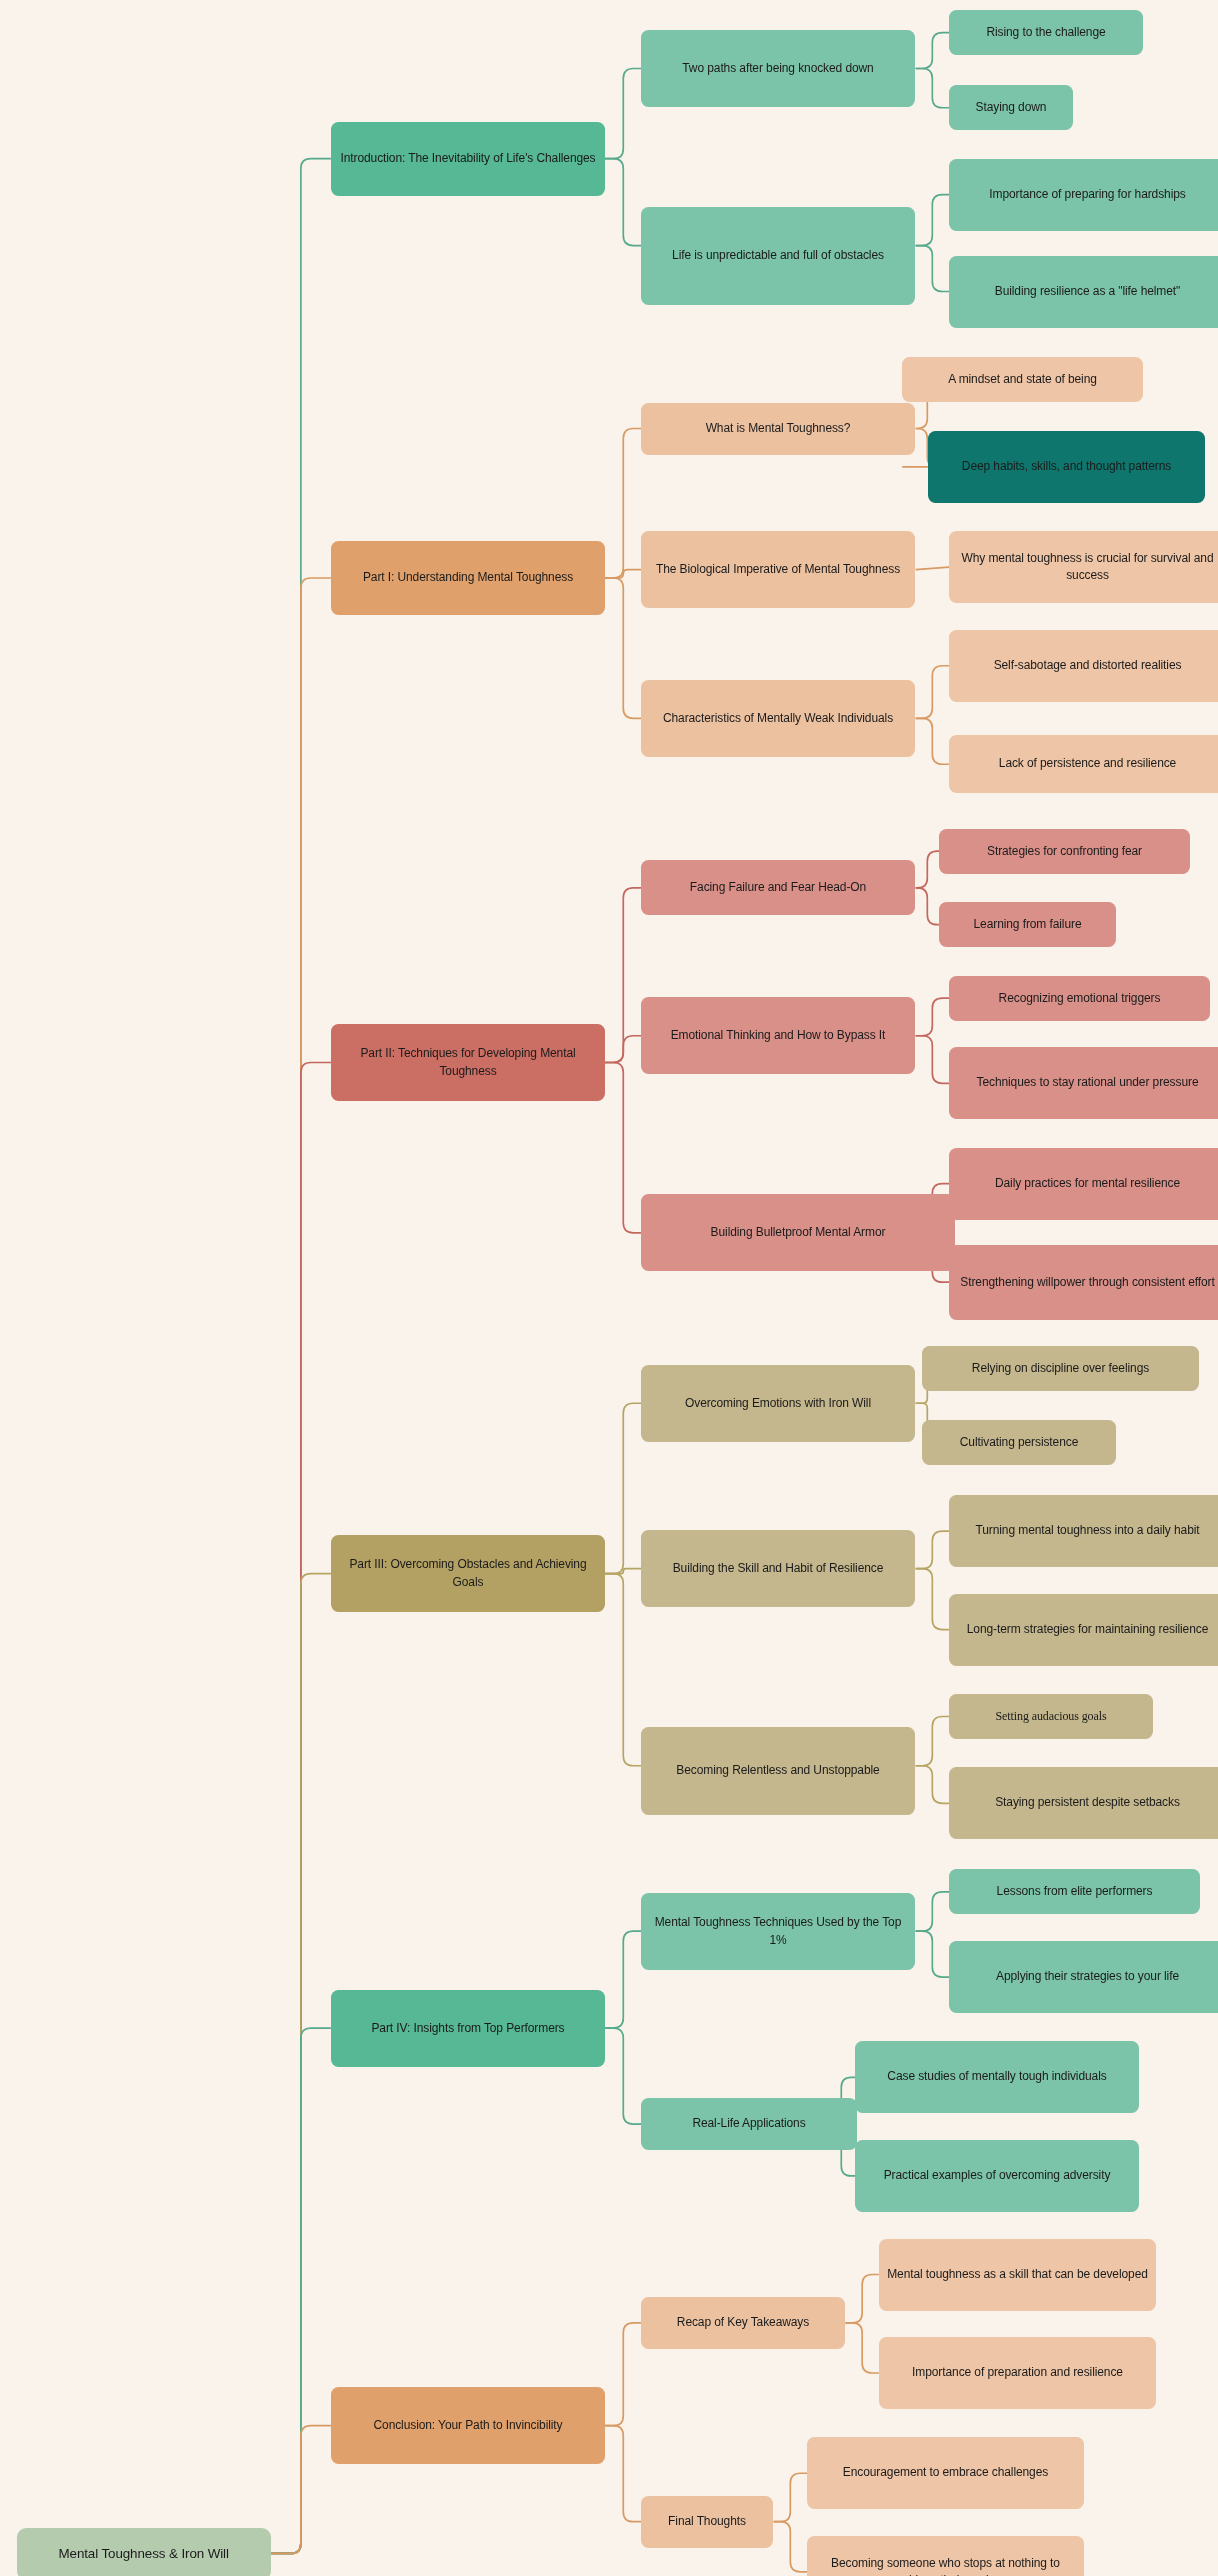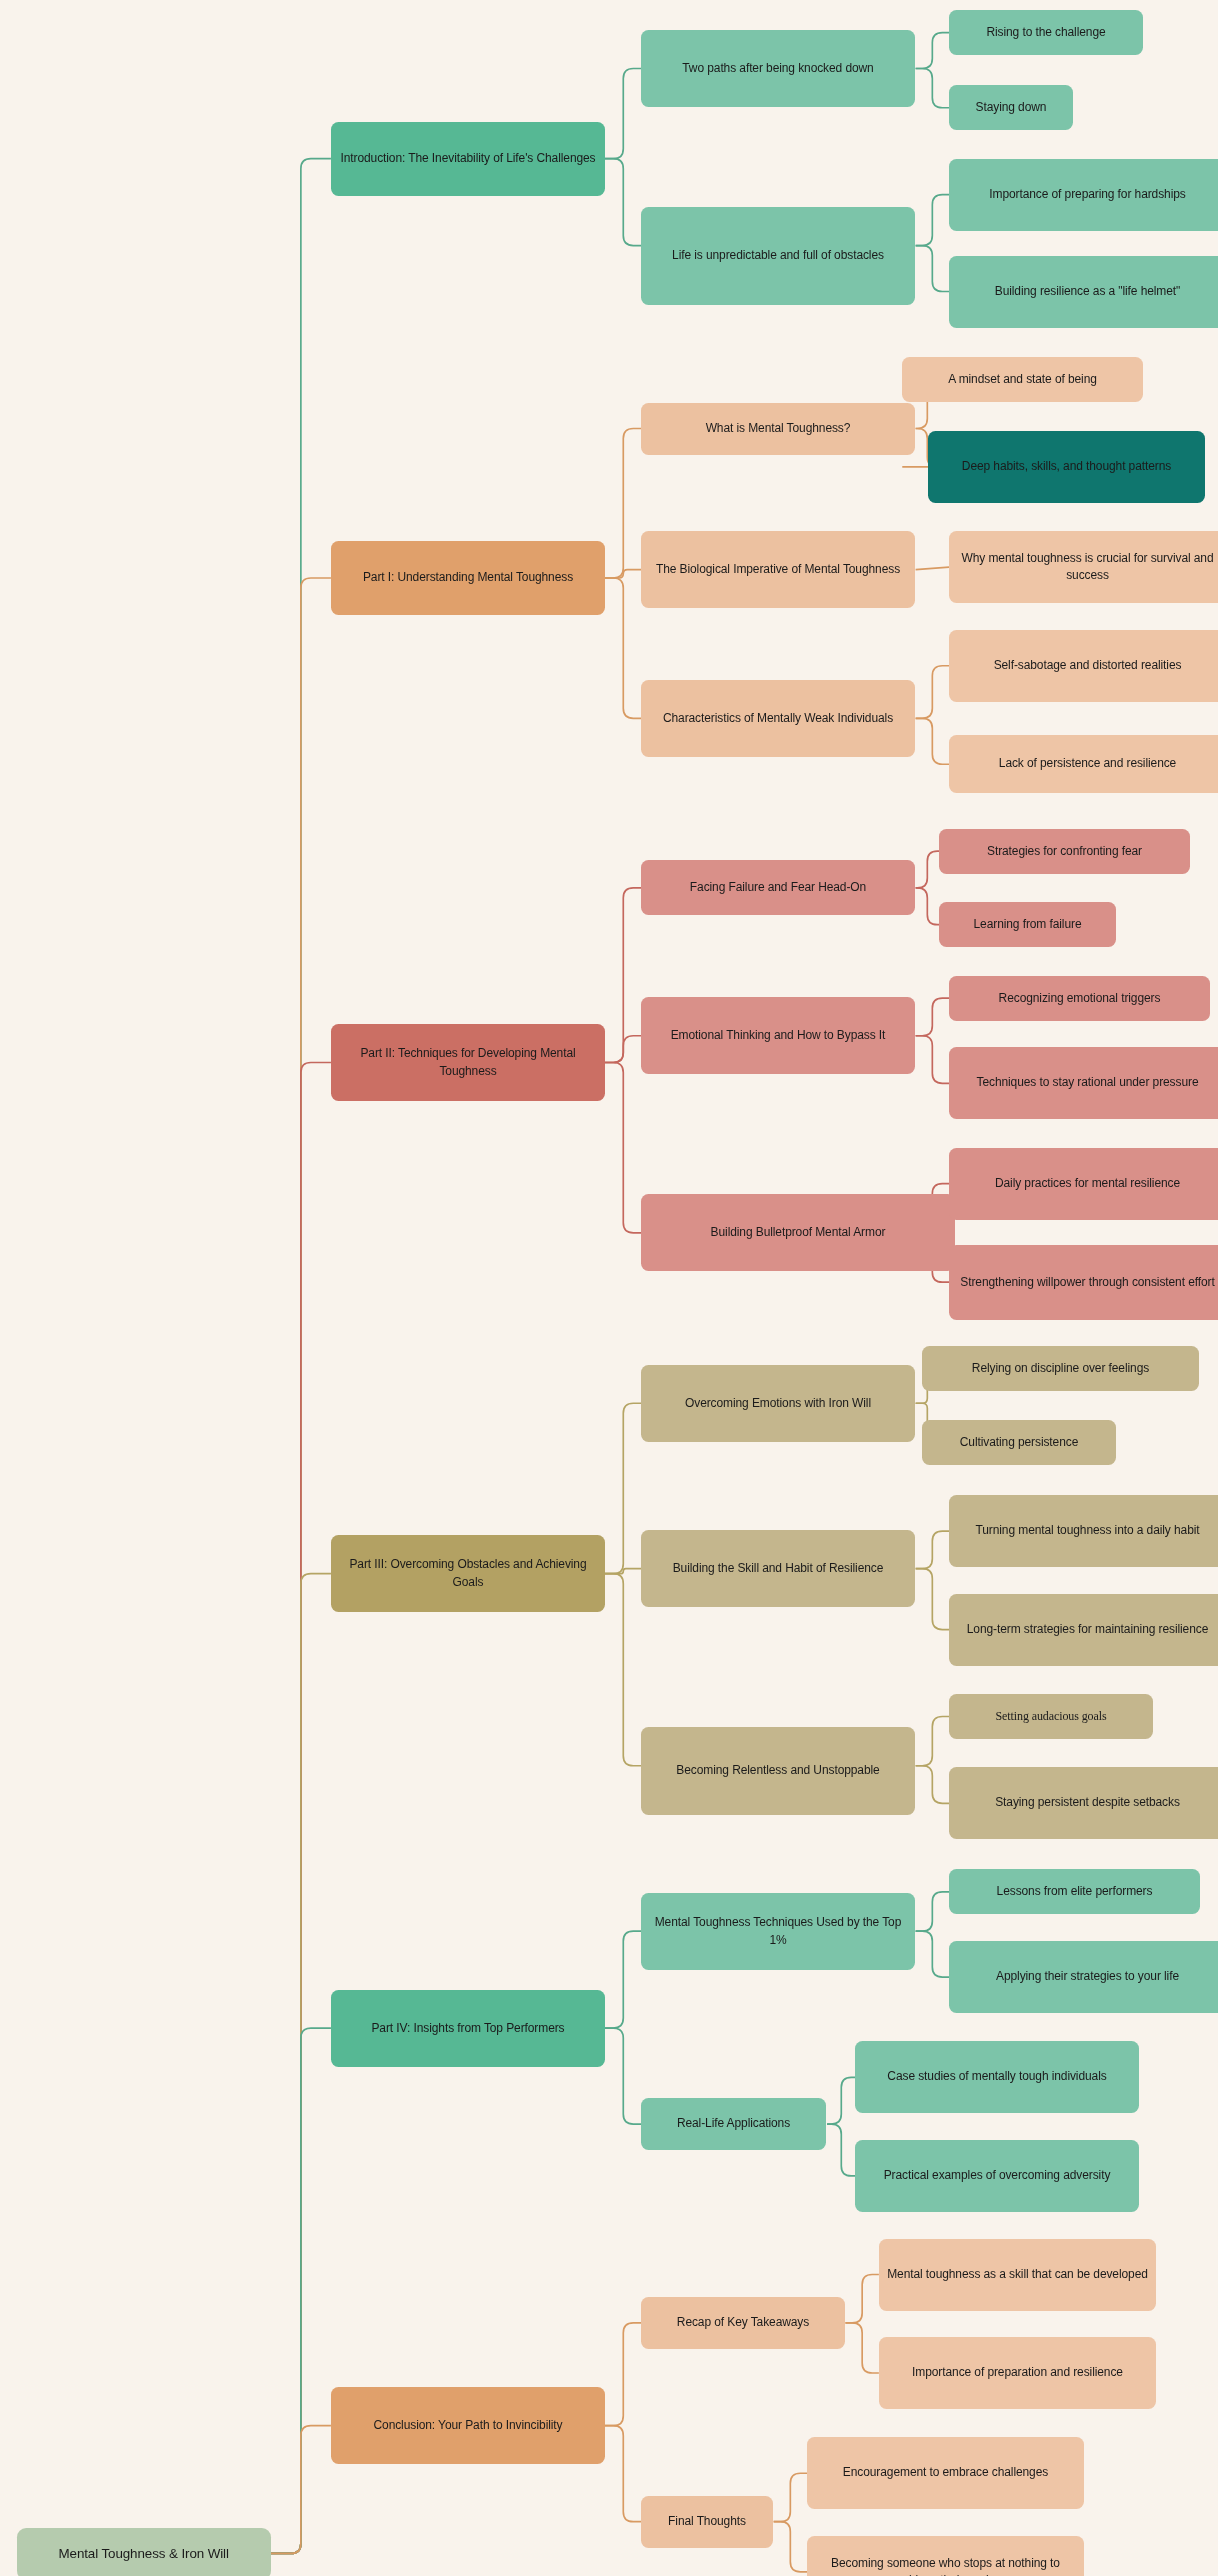--- a/index.html
+++ b/index.html
@@ -122,21 +122,21 @@
       <div class="node l2" style="left: 641px; top: 1530px; width: 274px; height: 77px; background: rgb(196, 182, 141);">Building the Skill and Habit of Resilience</div>
       <div class="node l3" style="left: 949px; top: 1495px; width: 277px; height: 72px; background: rgb(196, 182, 141);">Turning mental toughness into a daily habit</div>
       <div class="node l3" style="left: 949px; top: 1594px; width: 277px; height: 72px; background: rgb(196, 182, 141);">Long-term strategies for maintaining resilience</div>
       <div class="node l2" style="left: 641px; top: 1727px; width: 274px; height: 88px; background: rgb(196, 182, 141);">Becoming Relentless and Unstoppable</div>
       <div class="node l3" style="left: 949px; top: 1694px; width: 204px; height: 45px; background: rgb(196, 182, 141); font-family: Liberation Serif, serif;">Setting audacious goals</div>
       <div class="node l3" style="left: 949px; top: 1767px; width: 277px; height: 72px; background: rgb(196, 182, 141);">Staying persistent despite setbacks</div>
       <div class="node l1" style="left: 331px; top: 1990px; width: 274px; height: 77px; background: rgb(86, 184, 148);">Part IV: Insights from Top Performers</div>
       <div class="node l2" style="left: 641px; top: 1893px; width: 274px; height: 77px; background: rgb(124, 196, 169);">Mental Toughness Techniques Used by the Top 1%</div>
       <div class="node l3" style="left: 949px; top: 1869px; width: 251px; height: 45px; background: rgb(124, 196, 169);">Lessons from elite performers</div>
       <div class="node l3" style="left: 949px; top: 1941px; width: 277px; height: 72px; background: rgb(124, 196, 169);">Applying their strategies to your life</div>
-      <div class="node l2" style="left: 641px; top: 2098px; width: 185px; height: 52px; background: rgb(124, 196, 169);">Real-Life Applications</div>
+      <div class="node l2" style="left: 641px; top: 2098px; width: 216px; height: 52px; background: rgb(124, 196, 169);">Real-Life Applications</div>
       <div class="node l3" style="left: 855px; top: 2041px; width: 284px; height: 72px; background: rgb(124, 196, 169);">Case studies of mentally tough individuals</div>
       <div class="node l3" style="left: 855px; top: 2140px; width: 284px; height: 72px; background: rgb(124, 196, 169);">Practical examples of overcoming adversity</div>
       <div class="node l1" style="left: 331px; top: 2387px; width: 274px; height: 77px; background: rgb(224, 160, 107); text-align: center;">Conclusion: Your Path to Invincibility</div>
       <div class="node l2" style="left: 641px; top: 2297px; width: 204px; height: 52px; background: rgb(236, 193, 160);">Recap of Key Takeaways</div>
       <div class="node l3" style="left: 879px; top: 2239px; width: 277px; height: 72px; background: rgb(238, 197, 166);">Mental toughness as a skill that can be developed</div>
       <div class="node l3" style="left: 879px; top: 2337px; width: 277px; height: 72px; background: rgb(238, 197, 166);">Importance of preparation and resilience</div>
       <div class="node l2" style="left: 641px; top: 2496px; width: 132px; height: 52px; background: rgb(236, 193, 160);">Final Thoughts</div>
       <div class="node l3" style="left: 807px; top: 2437px; width: 277px; height: 72px; background: rgb(238, 197, 166);">Encouragement to embrace challenges</div>
       <div class="node l3" style="left: 807px; top: 2536px; width: 277px; height: 72px; background: rgb(238, 197, 166);">Becoming someone who stops at nothing to achieve their goals</div>
     </div>

